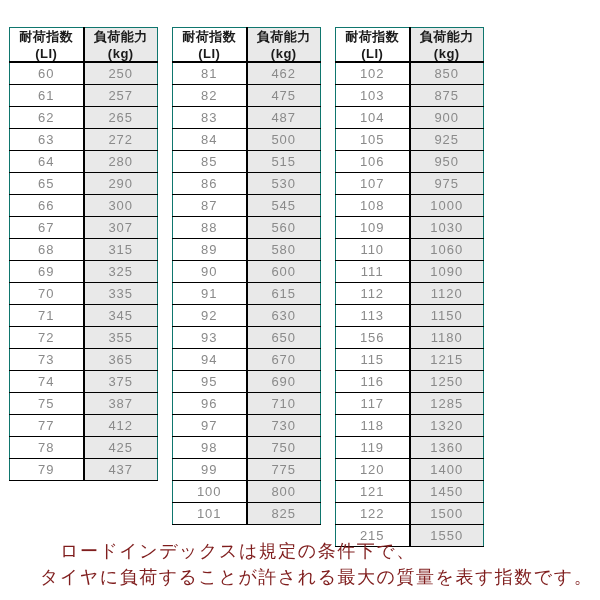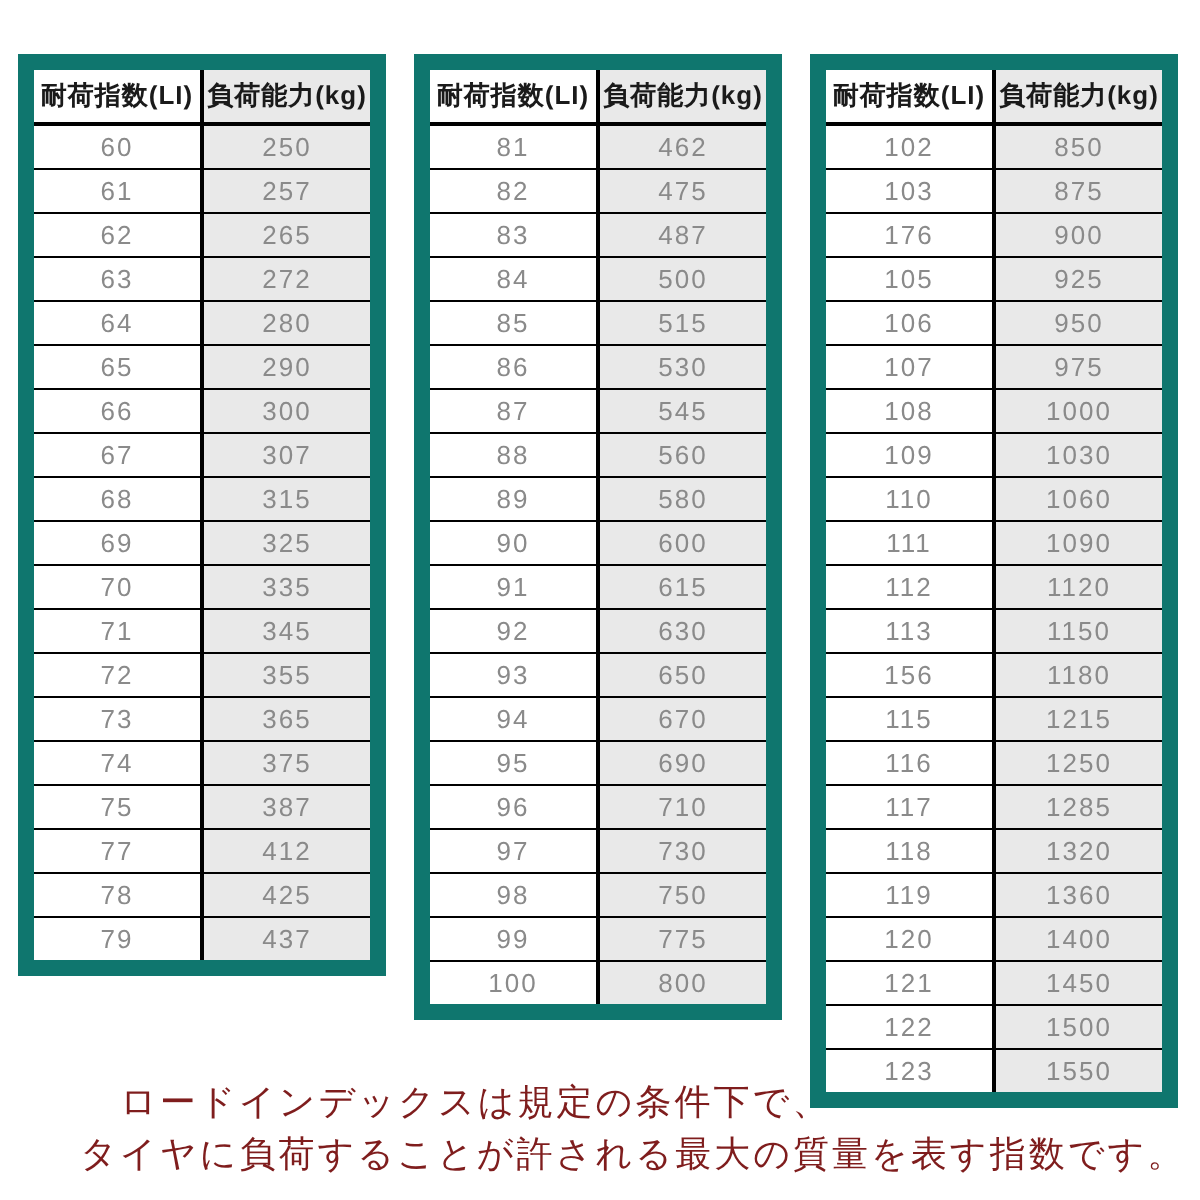--- a/index.html
+++ b/index.html
@@ -19,23 +19,23 @@
   .tables-row {
     position: absolute;
     top: 27px;
     left: 9px;
     display: flex;
     align-items: flex-start;
     gap: 14px;
   }
   table.li-table {
     border-collapse: collapse;
-    width: 184px;
+    width: 149px;
     table-layout: fixed;
-    border: 8px solid #0f766e;
+    border: 1px solid #0f766e;
     background: #ffffff;
   }
   table.li-table th {
     height: 26px;
     font-size: 13px;
     font-weight: bold;
     color: #1a1a1a;
     text-align: center;
     vertical-align: middle;
     border-bottom: 2px solid #000000;
@@ -247,41 +247,45 @@
             <td>750</td>
           </tr>
           <tr>
             <td>99</td>
             <td>775</td>
           </tr>
           <tr>
             <td>100</td>
             <td>800</td>
           </tr>
+          <tr>
+            <td>101</td>
+            <td>825</td>
+          </tr>
         </tbody>
     </table>
 
     <table class="li-table">
       <thead>
         <tr>
           <th>耐荷指数(LI)</th>
           <th>負荷能力(kg)</th>
         </tr>
       </thead>
       <tbody>
           <tr>
             <td>102</td>
             <td>850</td>
           </tr>
           <tr>
             <td>103</td>
             <td>875</td>
           </tr>
           <tr>
-            <td>176</td>
+            <td>104</td>
             <td>900</td>
           </tr>
           <tr>
             <td>105</td>
             <td>925</td>
           </tr>
           <tr>
             <td>106</td>
             <td>950</td>
           </tr>
@@ -343,21 +347,21 @@
           </tr>
           <tr>
             <td>121</td>
             <td>1450</td>
           </tr>
           <tr>
             <td>122</td>
             <td>1500</td>
           </tr>
           <tr>
-            <td>123</td>
+            <td>215</td>
             <td>1550</td>
           </tr>
         </tbody>
     </table>
 
   </div>
 
   <div class="footer-note">
     <div class="line1">ロードインデックスは規定の条件下で、</div>
     <div class="line2">タイヤに負荷することが許される最大の質量を表す指数です。</div>

